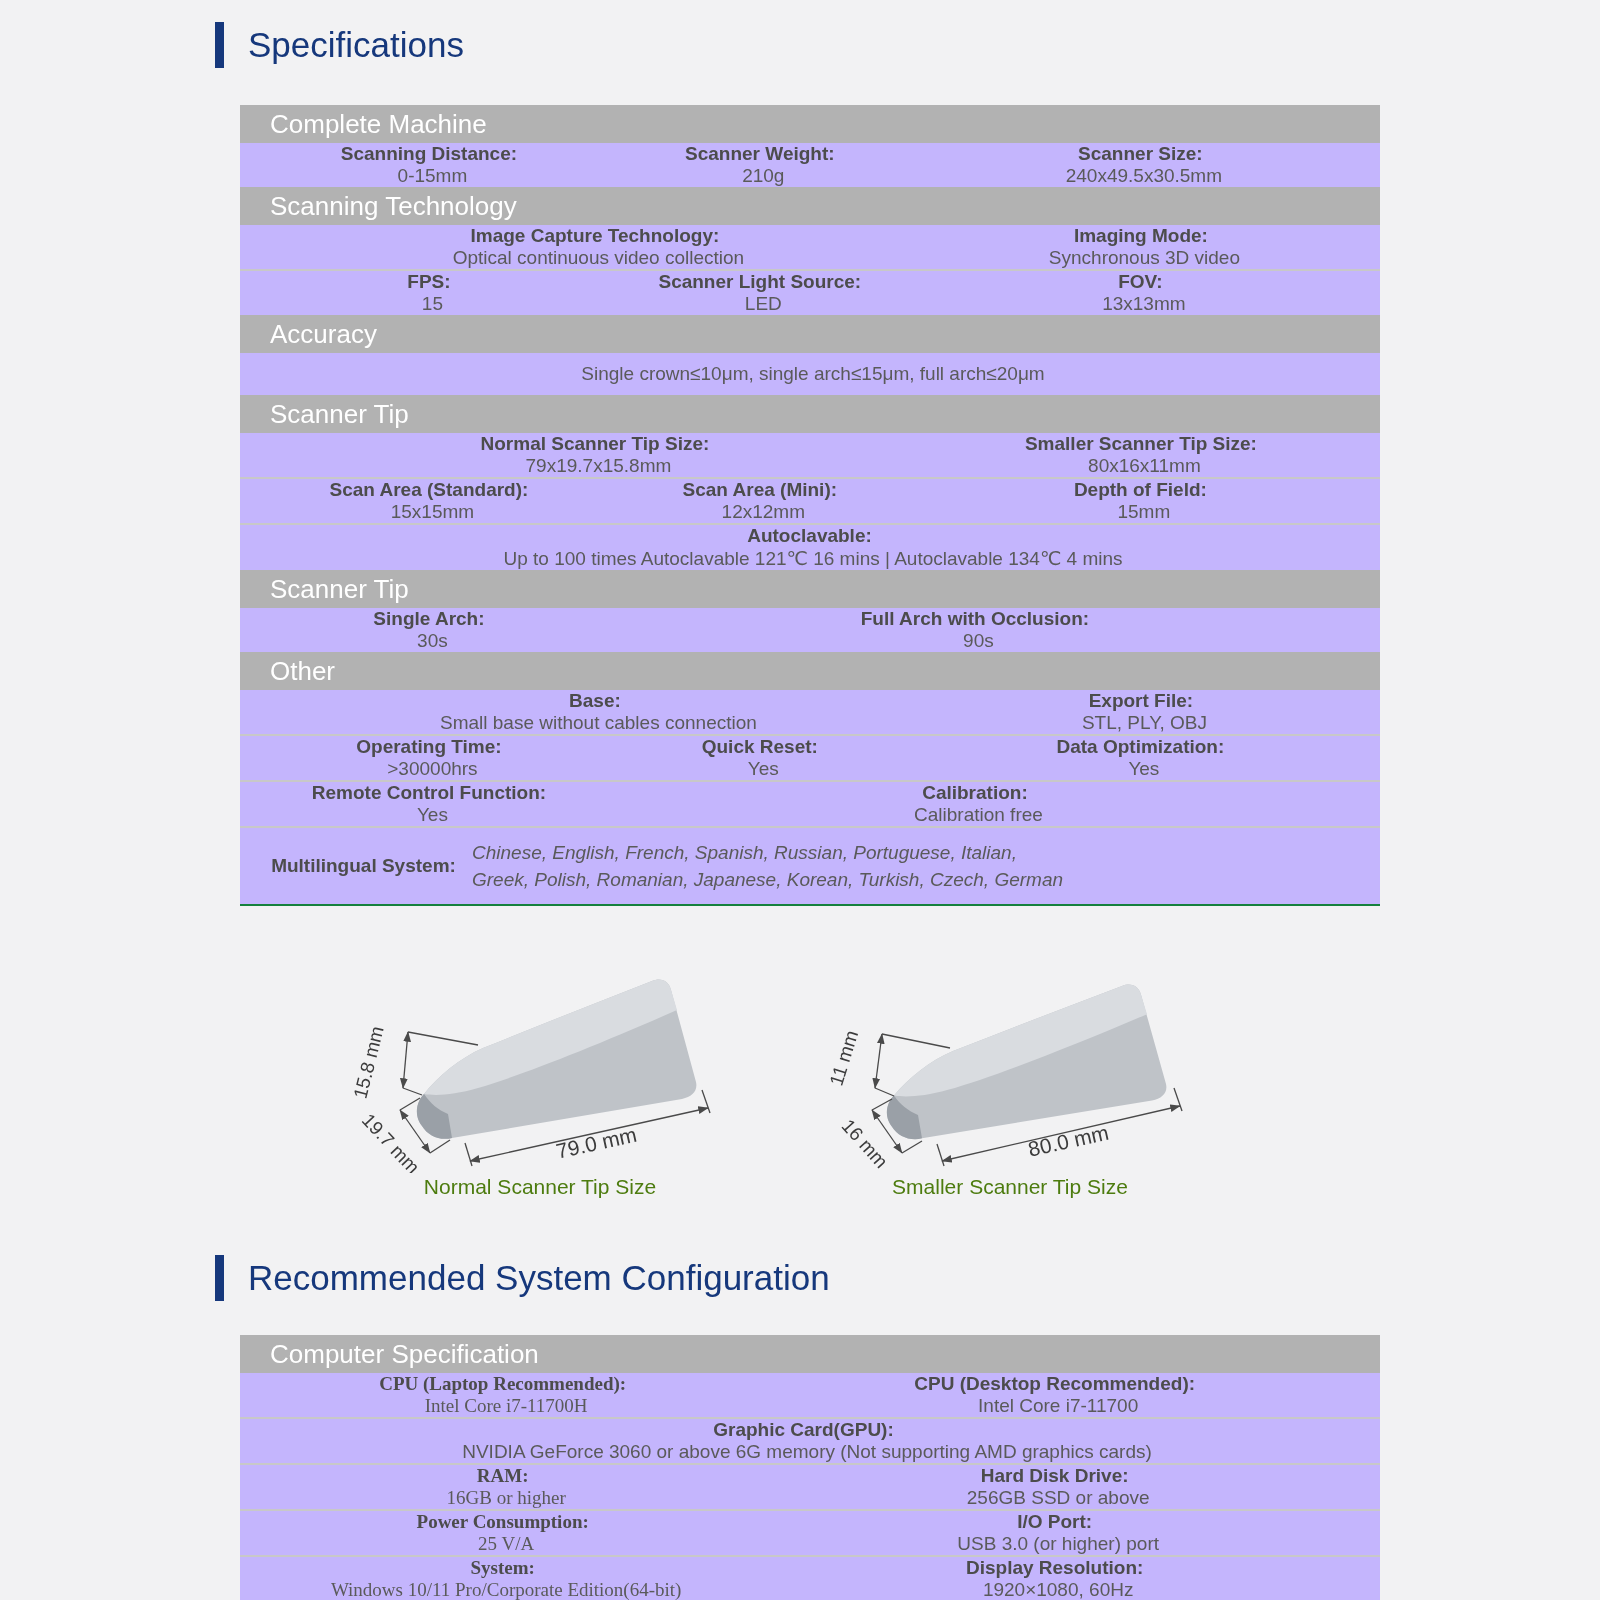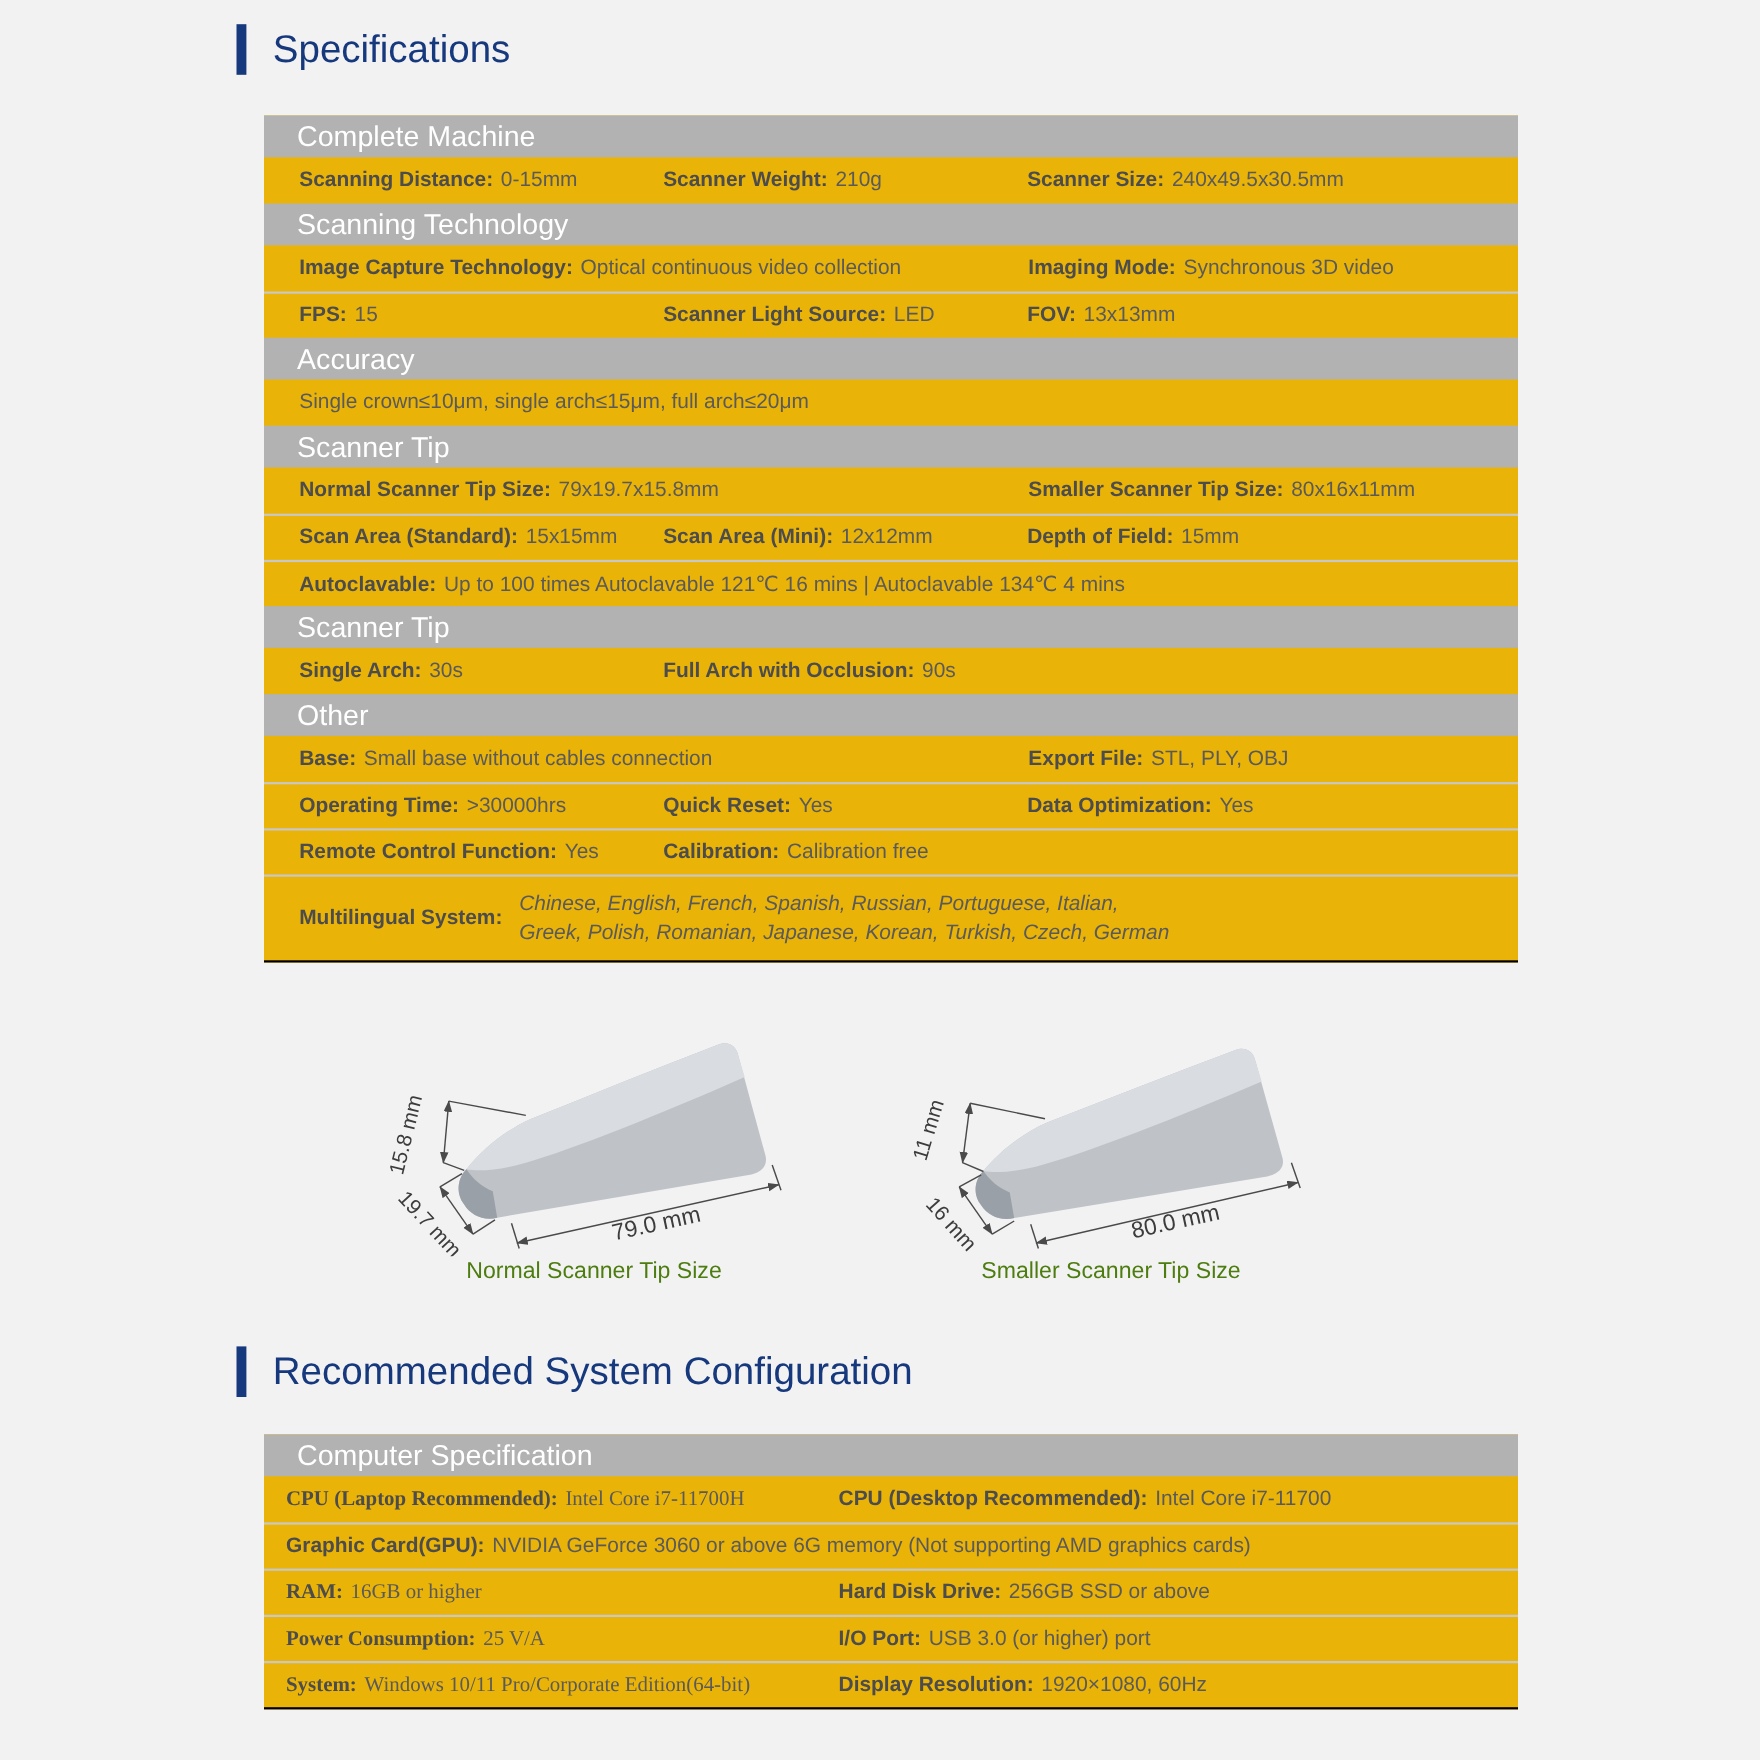--- a/index.html
+++ b/index.html
@@ -20,39 +20,39 @@
   }
   .title-row h1{
     margin:0;font-size:35px;font-weight:normal;color:#16387c;letter-spacing:0;
   }
   #spec-title{padding-top:22px;}
   #config-title{margin-top:56px;}
 
   
   .spec-table{
     margin-left:240px;width:1140px;
-    background:#eab308;
-    border-bottom:2px solid #000000;
+    background:#c4b5fd;
+    border-bottom:2px solid #15803d;
   }
   #spec-table{margin-top:37px;}
   #computer-table{margin-top:34px;}
   .section-bar{
     height:38px;background:#b2b2b2;color:#ffffff;
     font-size:26px;font-weight:400;
     display:flex;align-items:center;
     padding-left:30px;
   }
   .row{
     display:flex;align-items:center;
     min-height:42px;
     padding-left:32px;padding-right:16px;
     box-sizing:border-box;
   }
   .rows .row + .row{border-top:2px solid #c8c8c8;}
-  .cell{display:flex;align-items:flex-end;box-sizing:border-box;padding-right:10px;}
+  .cell{display:flex;align-items:center;box-sizing:border-box;padding-right:10px;flex-direction:column;}
   .w30{width:30.3%;flex:none;}
   .w61{width:60.7%;flex:none;}
   .w46{width:45.5%;flex:none;font-family:Liberation Serif, serif;}
   .fill{flex:1;}
   .lbl{font-weight:bold;color:#4c4c4c;font-size:19px;white-space:nowrap;margin-right:7px;}
   .val{color:#5a5a5a;font-size:19px;}
   .computer .row{padding-left:20px;}
   .row-tall{min-height:78px;}
   .multi-label{width:200px;flex:none;}
   .multi-lines{flex:1;font-style:italic;}

